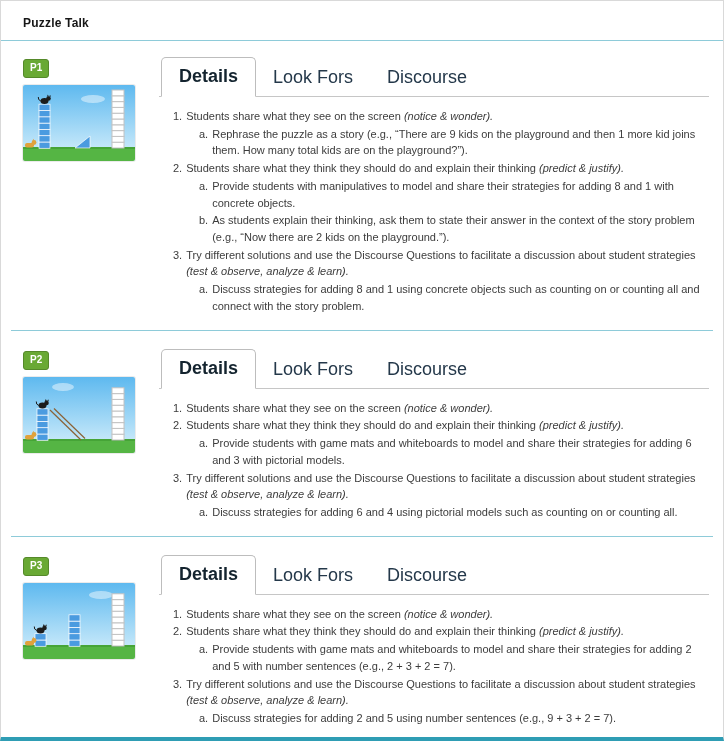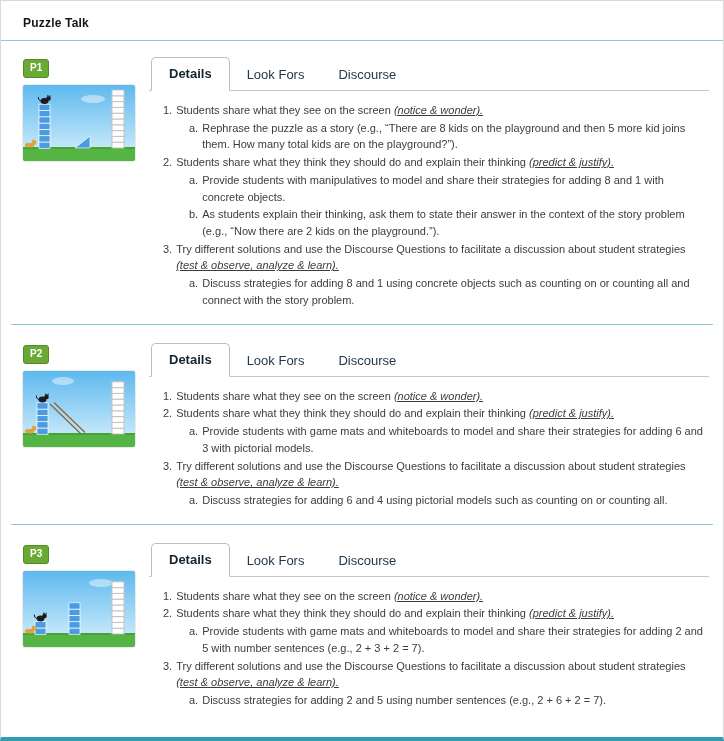--- a/index.html
+++ b/index.html
@@ -11,21 +11,21 @@
     overflow:hidden; background:#fff;
   }
   .page-header{
     padding:12px 12px 9px 22px;
     border-bottom:1px solid #8ecbd9;
   }
   .page-title{
     font-size:12px; font-weight:bold; color:#161616; letter-spacing:.2px;
   }
   .section{
-    display:flex; gap:8px;
+    display:flex; gap:18px;
     padding:16px 10px 12px 22px;
   }
   .separator{
     border:none; border-top:1px solid #8ecbd9; margin:2px 10px;
   }
   
   .left-col{width:118px; flex:none;}
   .badge{
     display:inline-block; background:#69a934; color:#fff;
     font-size:10px; font-weight:bold; line-height:1;
@@ -36,35 +36,35 @@
     box-shadow:0 0 0 1px rgba(0,0,0,.08);
   }
   .thumb svg{display:block;}
   
   .right-col{flex:1; min-width:0; padding-right:4px;}
   .tabs{
     display:flex; align-items:flex-end;
     border-bottom:1px solid #c6c6c6; padding-left:2px;
   }
   .tab{
-    font-size:13px; color:#24384a; padding:8px 17px 9px; cursor:pointer;
+    font-size:18px; color:#24384a; padding:8px 17px 9px; cursor:pointer;
     margin-bottom:-1px; white-space:nowrap;
   }
   .tab.active{
     border:1px solid #bdbdbd; border-bottom:1px solid #fff;
     border-radius:5px 5px 0 0; background:#fff; font-weight:bold; color:#14242f;
   }
   .steps{
     margin:11px 0 0 14px; font-size:11px; line-height:1.52; color:#3c3c3c;
   }
   .step-row{display:flex; margin-bottom:1px;}
   .sub-row{margin-left:26px;}
   .marker{flex:none; margin-right:4px;}
   .txt{flex:1; min-width:0;}
-  .it{font-style:italic;text-decoration:underline;}
+  .it{font-style:italic;}
 </style>
 </head>
 <body>
 
 <div class="page">
 
   <div class="page-header">
     <span class="page-title">Puzzle Talk</span>
   </div>
 
@@ -130,21 +130,21 @@
         <div class="tab">Look Fors</div>
         <div class="tab">Discourse</div>
       </div>
       <div class="steps">
           <div class="step-row">
             <span class="marker">1.</span>
             <span class="txt"><span>Students share what they see on the screen </span><span class="it">(notice &amp; wonder).</span></span>
           </div>
           <div class="step-row sub-row">
             <span class="marker">a.</span>
-            <span class="txt"><span>Rephrase the puzzle as a story (e.g., “There are 8 kids on the playground and then 5 more kid joins them. How many total kids are on the playground?”).</span></span>
+            <span class="txt"><span>Rephrase the puzzle as a story (e.g., “There are 9 kids on the playground and then 1 more kid joins them. How many total kids are on the playground?”).</span></span>
           </div>
           <div class="step-row">
             <span class="marker">2.</span>
             <span class="txt"><span>Students share what they think they should do and explain their thinking </span><span class="it">(predict &amp; justify).</span></span>
           </div>
           <div class="step-row sub-row">
             <span class="marker">a.</span>
             <span class="txt"><span>Provide students with manipulatives to model and share their strategies for adding 8 and 1 with concrete objects.</span></span>
           </div>
           <div class="step-row sub-row">
@@ -329,19 +329,19 @@
           <div class="step-row sub-row">
             <span class="marker">a.</span>
             <span class="txt"><span>Provide students with game mats and whiteboards to model and share their strategies for adding 2 and 5 with number sentences (e.g., 2 + 3 + 2 = 7).</span></span>
           </div>
           <div class="step-row">
             <span class="marker">3.</span>
             <span class="txt"><span>Try different solutions and use the Discourse Questions to facilitate a discussion about student strategies </span><span class="it">(test &amp; observe, analyze &amp; learn).</span></span>
           </div>
           <div class="step-row sub-row">
             <span class="marker">a.</span>
-            <span class="txt"><span>Discuss strategies for adding 2 and 5 using number sentences (e.g., 2 + 6 + 2 = 7).</span></span>
+            <span class="txt"><span>Discuss strategies for adding 2 and 5 using number sentences (e.g., 9 + 3 + 2 = 7).</span></span>
           </div>
         </div>
     </div>
   </div>
 
 </div>
 
 </body></html>

